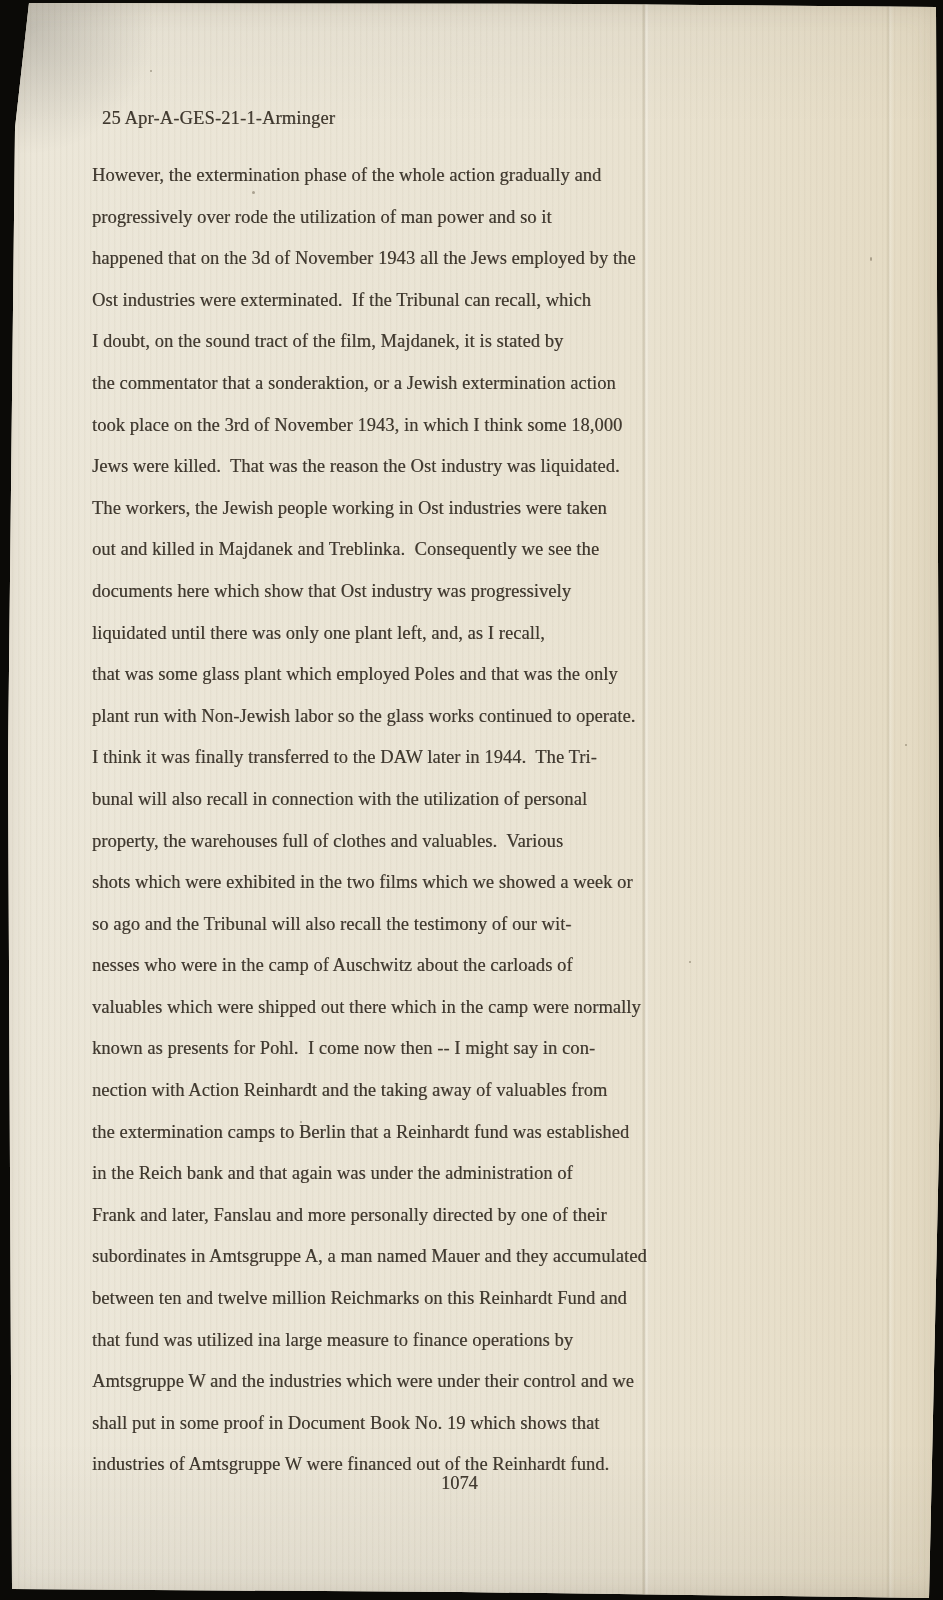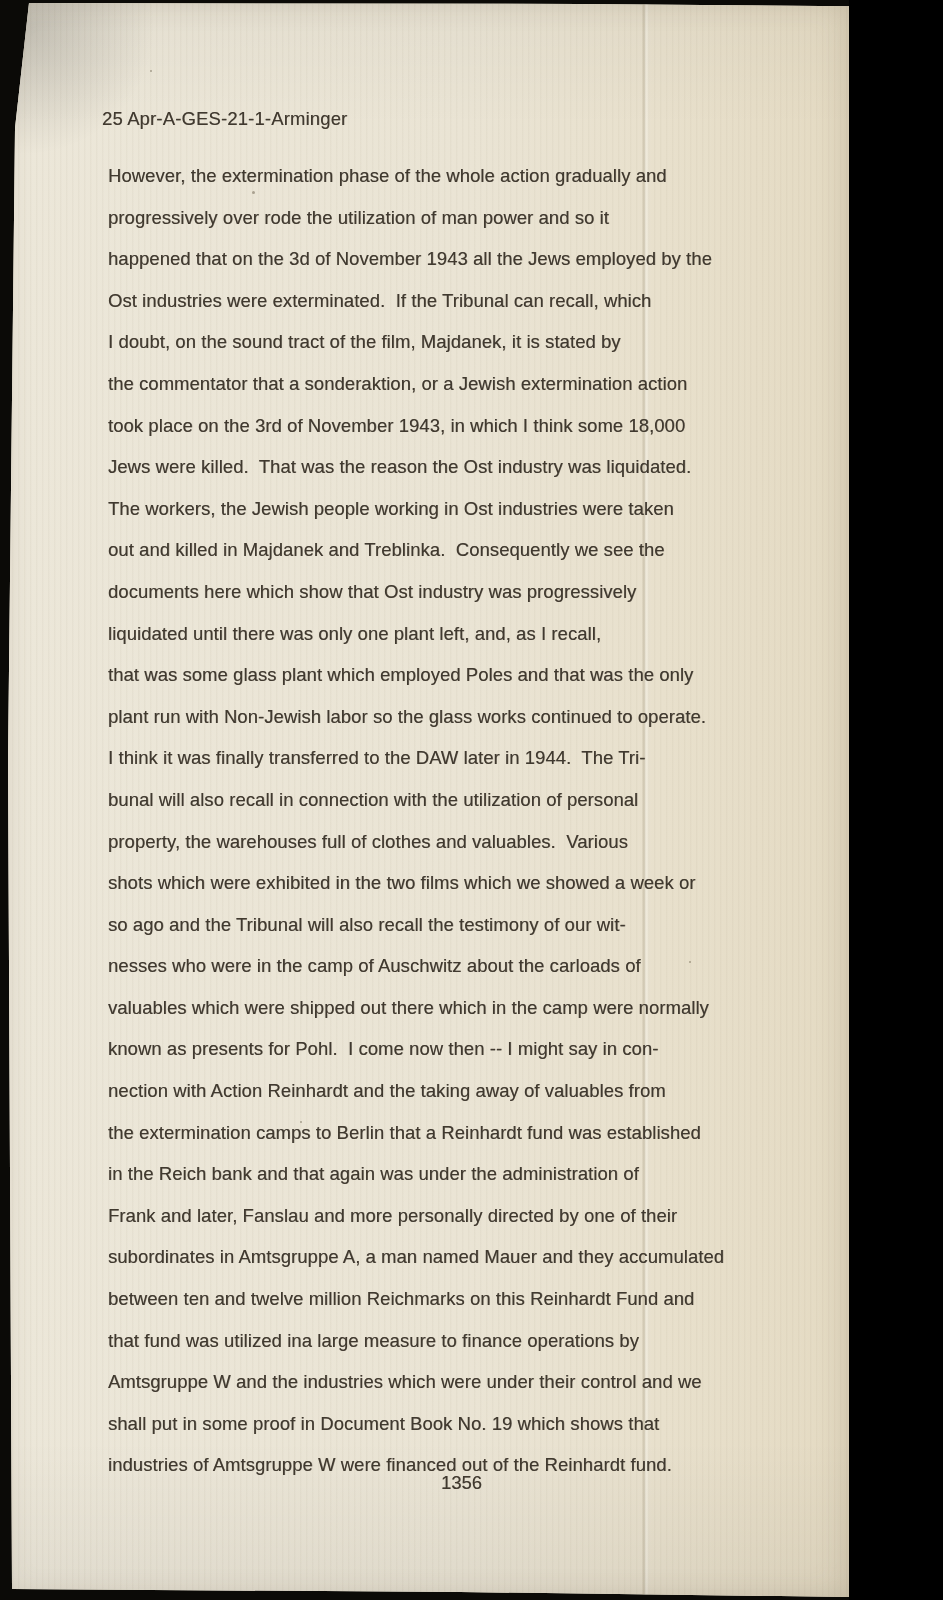--- a/index.html
+++ b/index.html
@@ -7,25 +7,25 @@
     --ink: #40392f;
     --scan-edge: #0b0a07;
   }
   html, body {
     margin: 0;
     padding: 0;
     background: #000;
   }
   .scan {
     position: relative;
-    width: 849px;
+    width: 943px;
     height: 1600px;
     background: var(--scan-edge);
     overflow: hidden;
-    font-family: Liberation Sans, sans-serif;
+    font-family: Liberation Serif, serif;
   }
   .paper {
     position: absolute;
     inset: 0;
     clip-path: polygon(
       29px 3px, 580px 4px, 936px 7px,
       940px 1100px, 929px 1598px,
       460px 1592px, 12px 1589px,
       8px 760px, 15px 128px
     );
@@ -49,21 +49,21 @@
     position: absolute;
     left: 102px;
     top: 56px;
     font-size: 18.4px;
     line-height: 25px;
     white-space: pre;
     letter-spacing: 0.2px;
   }
   .body {
     position: absolute;
-    left: 108px;
+    left: 92px;
     top: 155px;
     font-size: 18.4px;
     line-height: 41.6px;
     white-space: pre;
     letter-spacing: 0.1px;
   }
   .pagenum {
     position: absolute;
     left: 441px;
     top: 1469px;
@@ -86,21 +86,21 @@
 </head>
 <body>
 
 <div class="scan">
   <div class="paper"></div>
   <div class="content">
     <div class="header">
       <div>25 Apr-A-GES-21-1-Arminger</div>
     </div>
     <div class="body"><div>However, the extermination phase of the whole action gradually and</div><div>progressively over rode the utilization of man power and so it</div><div>happened that on the 3d of November 1943 all the Jews employed by the</div><div>Ost industries were exterminated.  If the Tribunal can recall, which</div><div>I doubt, on the sound tract of the film, Majdanek, it is stated by</div><div>the commentator that a sonderaktion, or a Jewish extermination action</div><div>took place on the 3rd of November 1943, in which I think some 18,000</div><div>Jews were killed.  That was the reason the Ost industry was liquidated.</div><div>The workers, the Jewish people working in Ost industries were taken</div><div>out and killed in Majdanek and Treblinka.  Consequently we see the</div><div>documents here which show that Ost industry was progressively</div><div>liquidated until there was only one plant left, and, as I recall,</div><div>that was some glass plant which employed Poles and that was the only</div><div>plant run with Non-Jewish labor so the glass works continued to operate.</div><div>I think it was finally transferred to the DAW later in 1944.  The Tri-</div><div>bunal will also recall in connection with the utilization of personal</div><div>property, the warehouses full of clothes and valuables.  Various</div><div>shots which were exhibited in the two films which we showed a week or</div><div>so ago and the Tribunal will also recall the testimony of our wit-</div><div>nesses who were in the camp of Auschwitz about the carloads of</div><div>valuables which were shipped out there which in the camp were normally</div><div>known as presents for Pohl.  I come now then -- I might say in con-</div><div>nection with Action Reinhardt and the taking away of valuables from</div><div>the extermination camps to Berlin that a Reinhardt fund was established</div><div>in the Reich bank and that again was under the administration of</div><div>Frank and later, Fanslau and more personally directed by one of their</div><div>subordinates in Amtsgruppe A, a man named Mauer and they accumulated</div><div>between ten and twelve million Reichmarks on this Reinhardt Fund and</div><div>that fund was utilized ina large measure to finance operations by</div><div>Amtsgruppe W and the industries which were under their control and we</div><div>shall put in some proof in Document Book No. 19 which shows that</div><div>industries of Amtsgruppe W were financed out of the Reinhardt fund.</div></div>
-    <div class="pagenum">1356</div>
+    <div class="pagenum">1074</div>
     <div class="speck s1"></div>
     <div class="speck s2"></div>
     <div class="speck s3"></div>
     <div class="speck s4"></div>
     <div class="speck s5"></div>
     <div class="speck s6"></div>
   </div>
 </div>
 
 </body></html>

